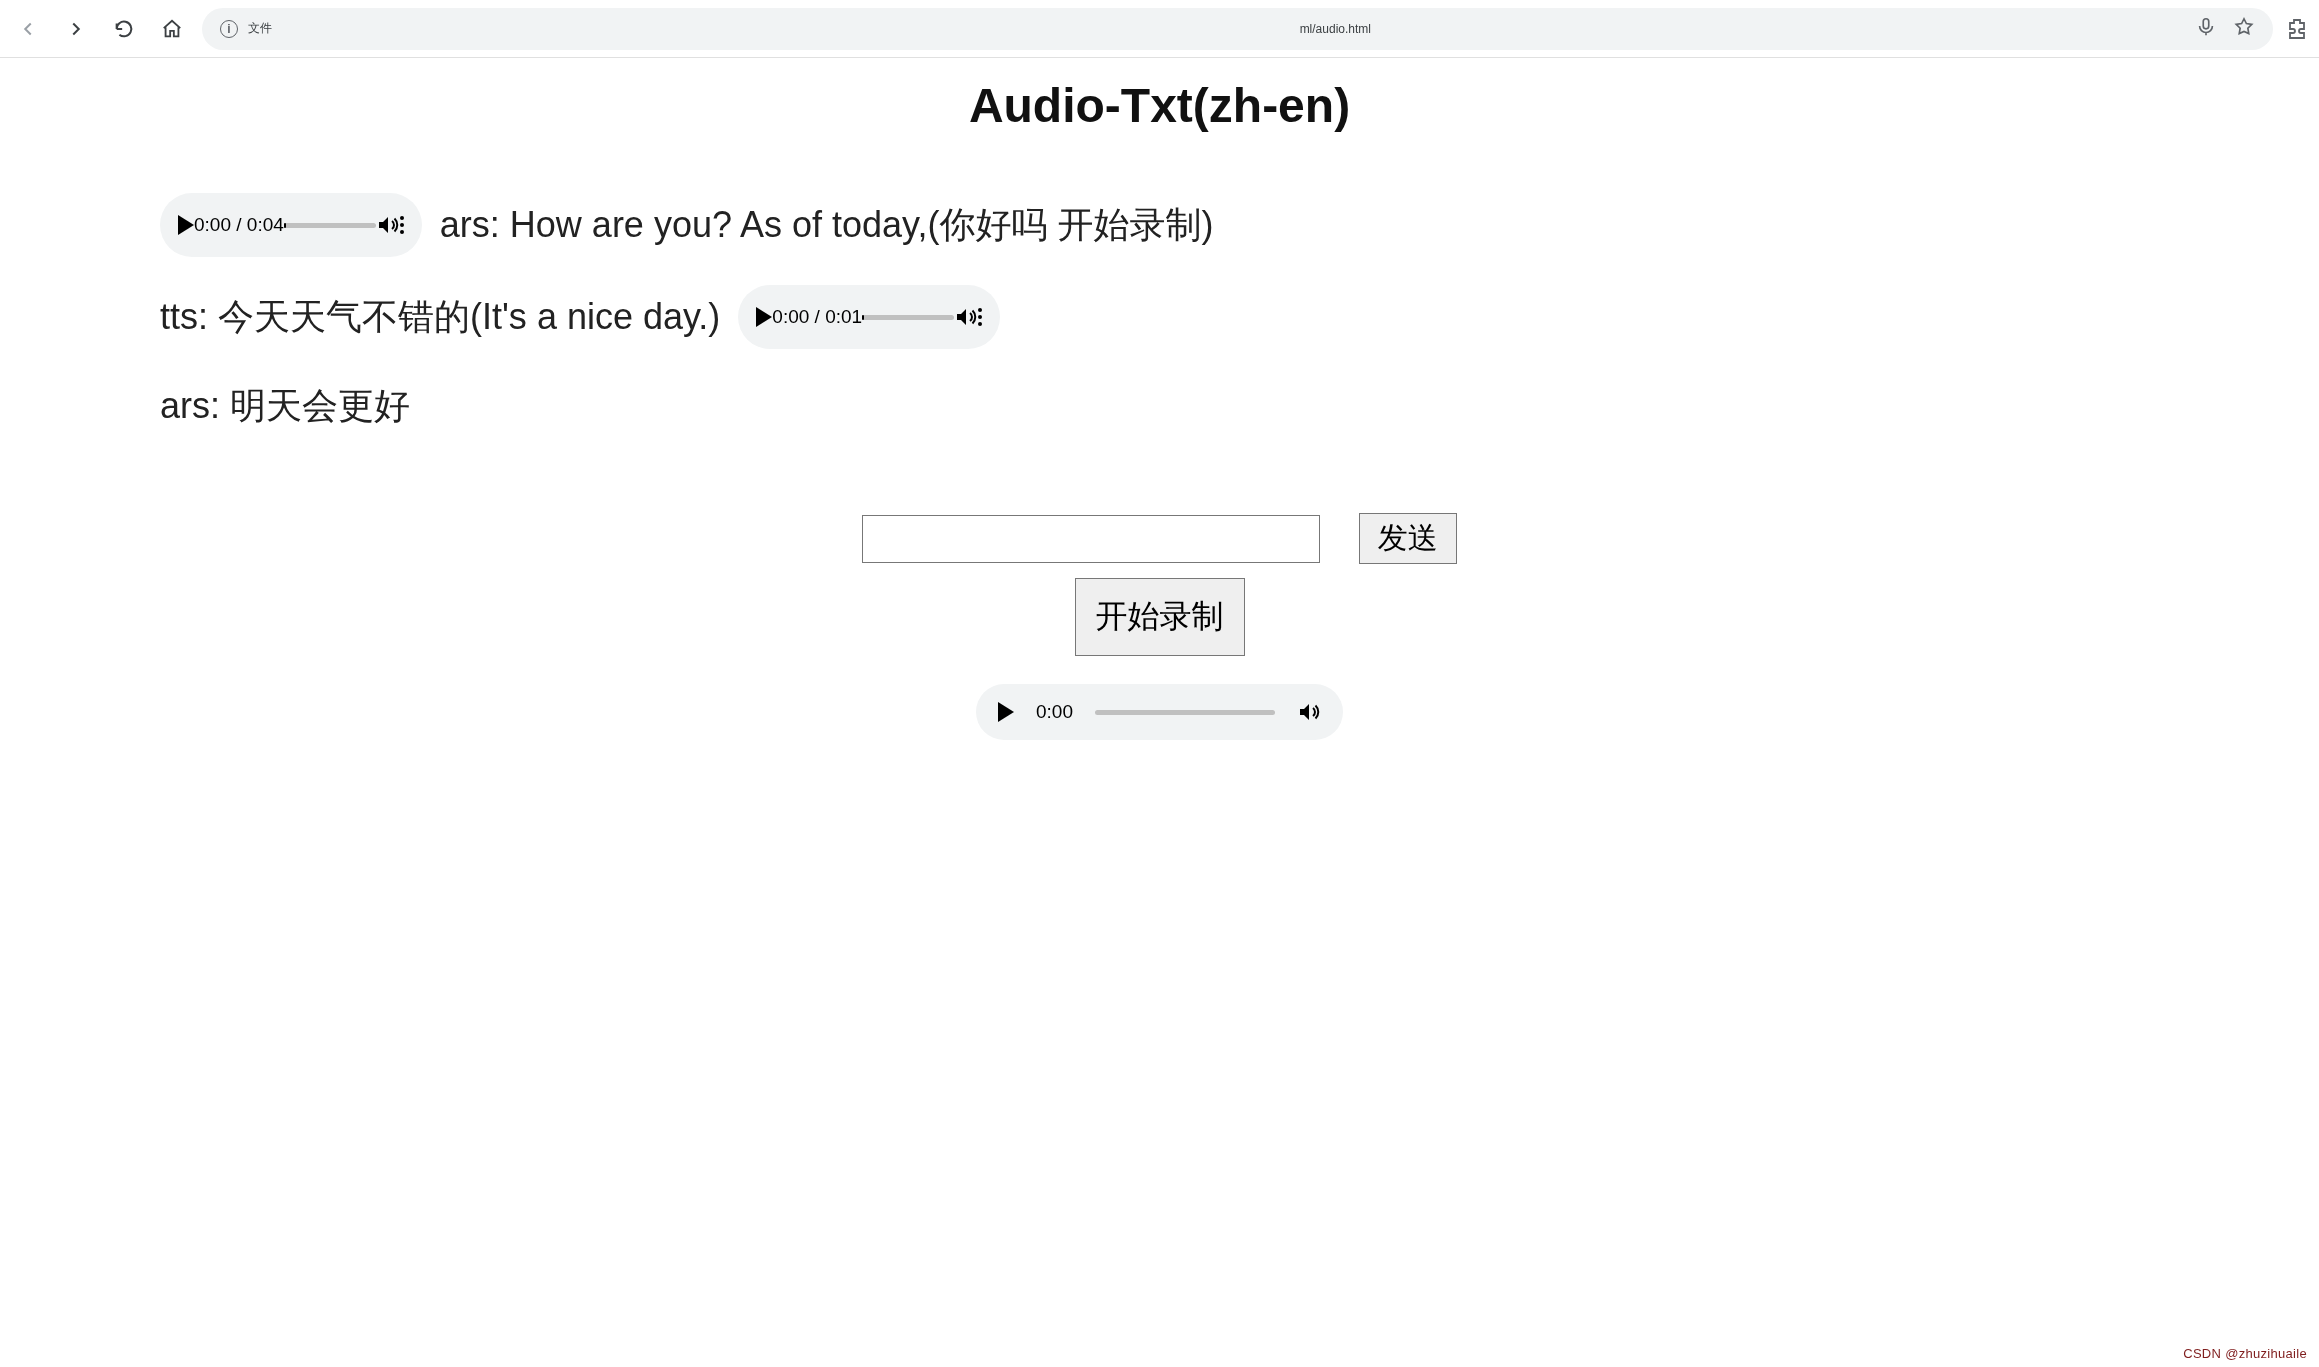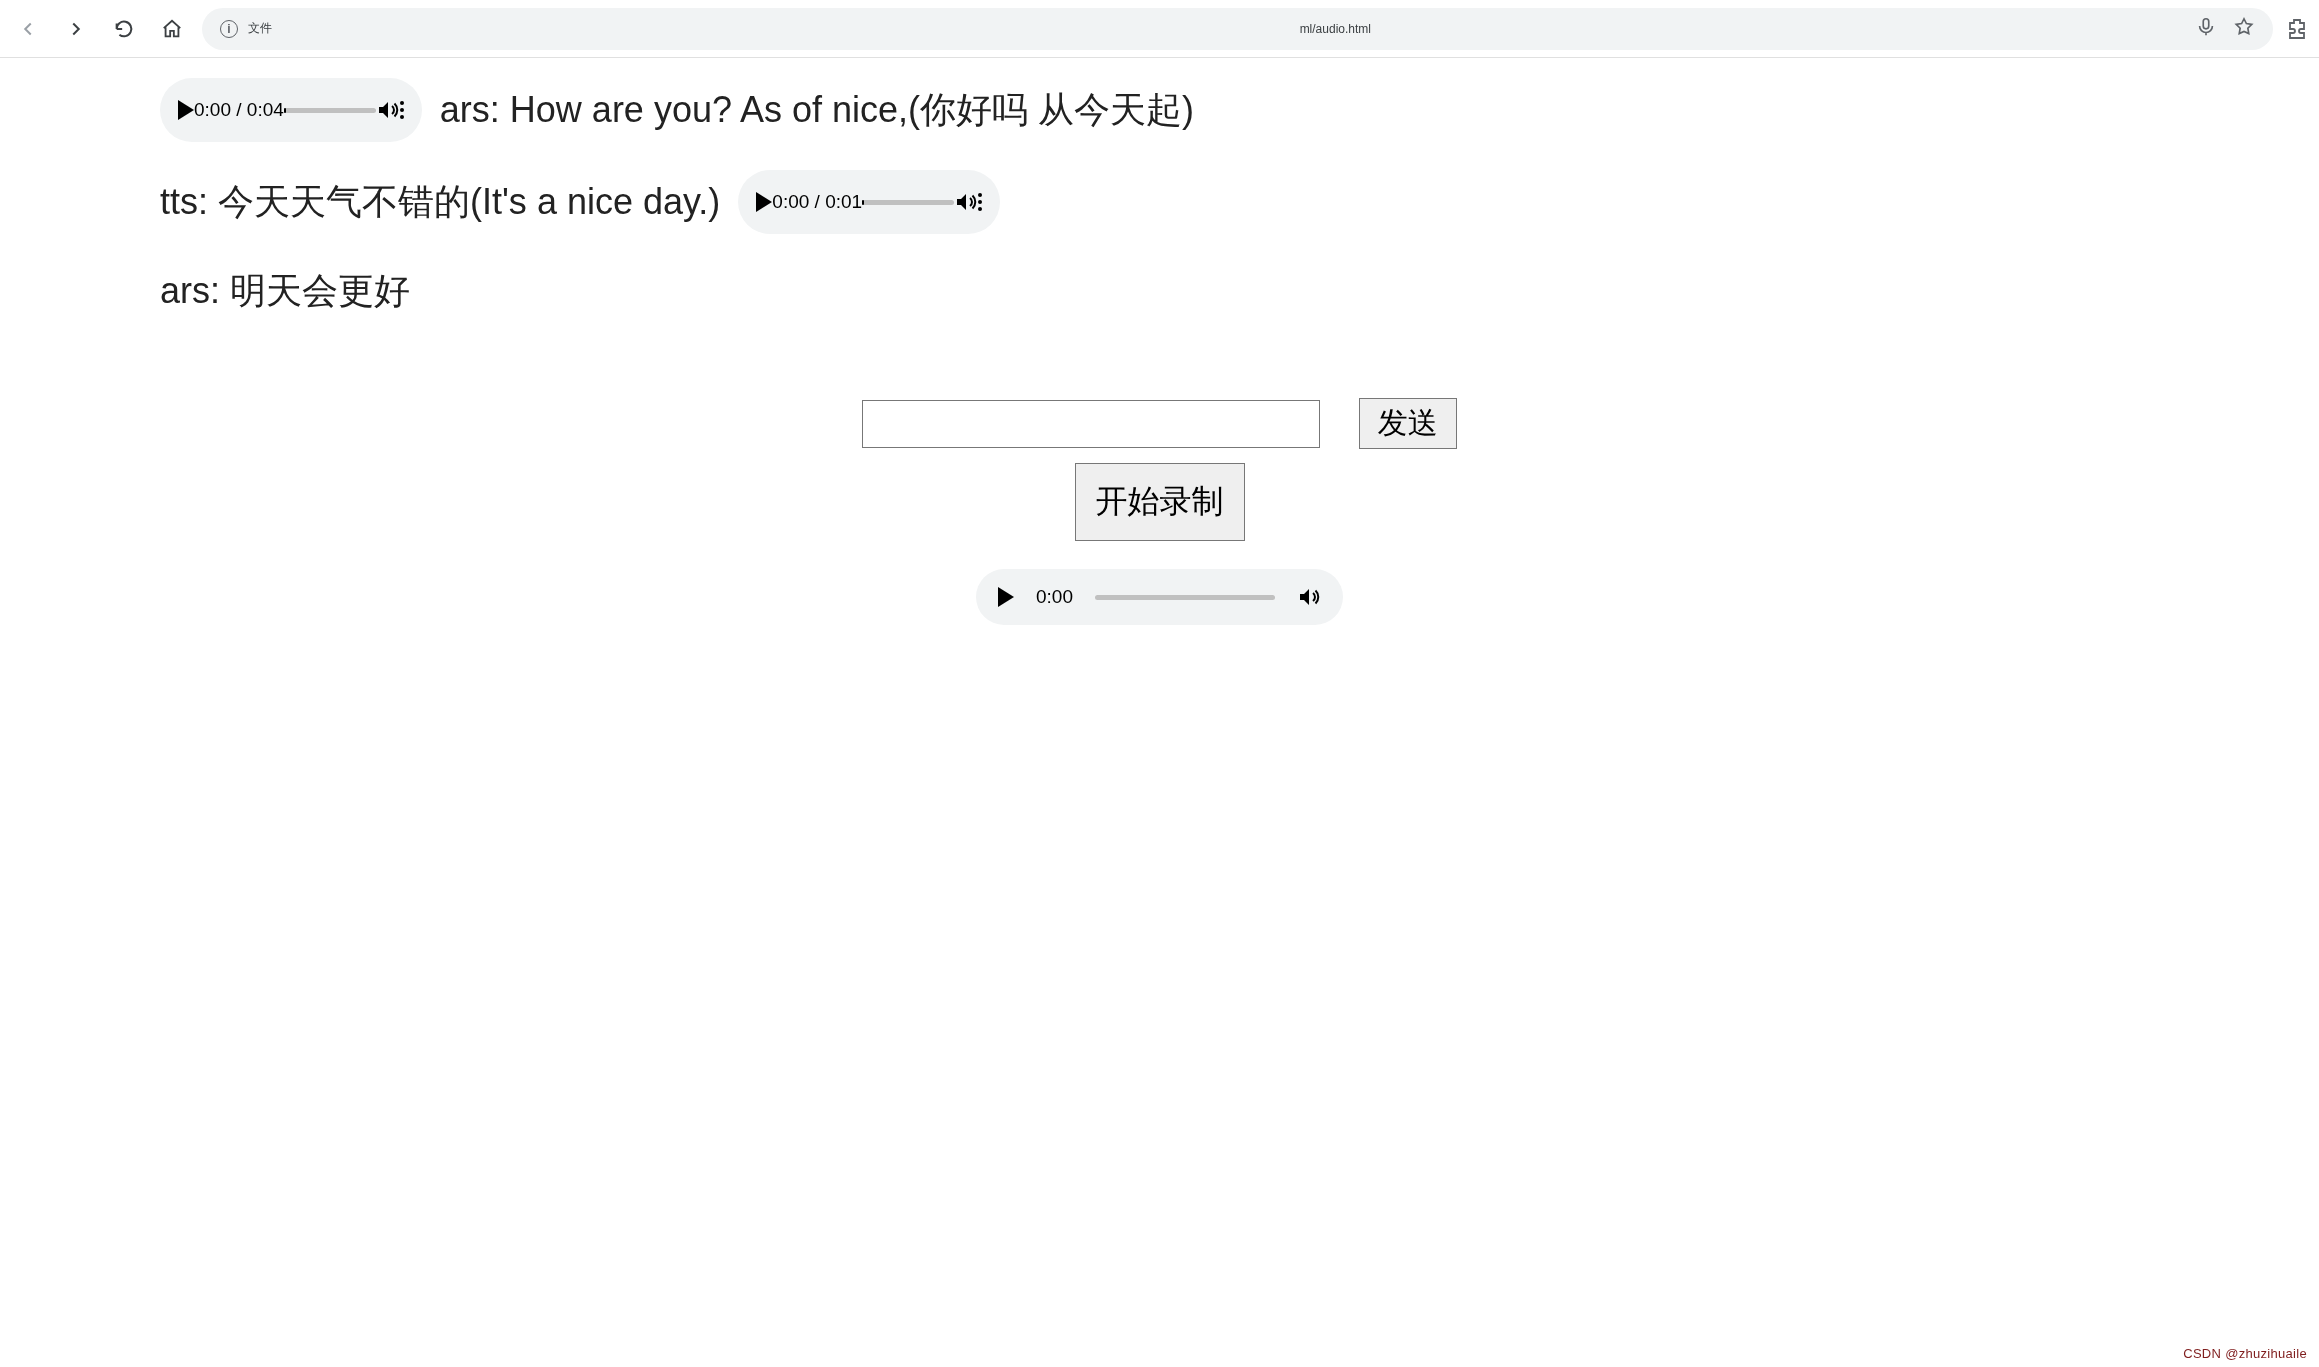--- a/index.html
+++ b/index.html
@@ -192,20 +192,21 @@
     </span>
   </div>
   <div class="ext-icon">
     <svg viewBox="0 0 24 24" fill="none" stroke="#5f6368" stroke-width="1.8">
         <path d="M9 3h6v3h4v6h-3a2 2 0 1 0 0 4h3v5H5v-5h3a2 2 0 1 0 0-4H5V6h4V3z"></path>
       </svg>
   </div>
 </div>
 
 <div class="content">
+  <h1 class="page-title">Audio-Txt(zh-en)</h1>
 
   <div class="msg-row">
     <span class="audio-player">
       <span class="play-btn"></span>
       <span class="time-label">
         <span>0:00</span> / <span>0:04</span>
       </span>
       <span class="progress">
         <span class="progress-fill" style="width:2%"></span>
       </span>
@@ -214,21 +215,21 @@
             <path d="M3 9v6h4l5 5V4L7 9H3z"></path>
             <path d="M16 8a5 5 0 0 1 0 8M18.5 5.5a9 9 0 0 1 0 13" fill="none" stroke="#000" stroke-width="2"></path>
           </svg>
       </span>
       <span class="more-dots">
           <span></span>
           <span></span>
           <span></span>
         </span>
     </span>
-    <span class="msg-text">ars: How are you? As of nice,(你好吗 从今天起)</span>
+    <span class="msg-text">ars: How are you? As of today,(你好吗 开始录制)</span>
   </div>
 
   <div class="msg-row">
     <span class="msg-text">tts: 今天天气不错的(It's a nice day.)</span>
     <span class="audio-player" style="margin-left:8px;">
       <span class="play-btn"></span>
       <span class="time-label">
         <span>0:00</span> / <span>0:01</span>
       </span>
       <span class="progress">

